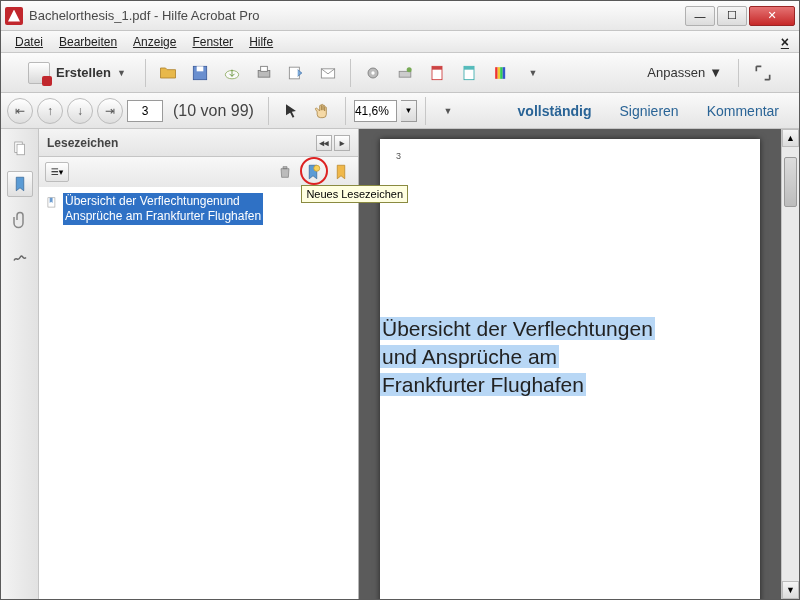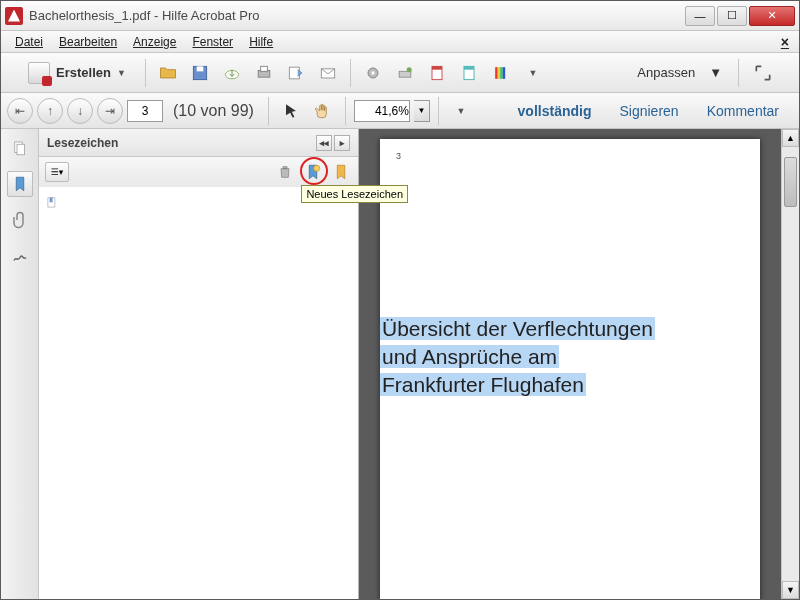--- a/index.html
+++ b/index.html
@@ -24,28 +24,28 @@
   .toolbar { height: 40px; background: linear-gradient(#fbfbfb,#e6e6e6); border-bottom:1px solid #c5c5c5; display:flex; align-items:center; padding: 0 22px; gap:4px;}
   .toolbar .create { display:flex; align-items:center; gap:6px; padding:4px 10px 4px 4px; border:1px solid transparent; border-radius:3px;}
   .toolbar .create .ico{width:22px;height:22px;background:linear-gradient(#fff,#d9d9d9);border:1px solid #b9b9b9;border-radius:2px;position:relative}
   .toolbar .create .ico::after{content:"";position:absolute;right:-3px;bottom:-3px;width:10px;height:10px;background:#c1272d;border-radius:2px}
   .toolbar .create b{font-size:13px;font-weight:bold;color:#333}
   .toolbar .create .drop{font-size:9px;color:#555}
   .sep{width:1px;height:28px;background:#c7c7c7;margin:0 4px}
   .tbtn{width:28px;height:28px;display:flex;align-items:center;justify-content:center;border:1px solid transparent;border-radius:3px;cursor:default}
   .tbtn svg{width:20px;height:20px}
   .toolbar .right{margin-left:auto;display:flex;align-items:center;gap:6px}
-  .anp{font-size:13px;color:#333;padding:0 6px;display:flex;align-items:center;gap:14px}
+  .anp{font-size:13px;color:#333;padding:0 6px;display:flex;align-items:center;gap:4px}
 
   
   .toolbar2{height:36px;background:linear-gradient(#fafafa,#e5e5e5);border-bottom:1px solid #c5c5c5;display:flex;align-items:center;padding:0 6px;gap:4px}
   .nav-circle{width:26px;height:26px;border:1px solid #bcbcbc;border-radius:50%;background:linear-gradient(#fff,#dedede);display:flex;align-items:center;justify-content:center;font-size:12px;color:#555}
   .pagefield{width:36px;height:22px;border:1px solid #9a9a9a;background:#fff;text-align:center;font-size:12px}
   .pagecount{font-size:16px;color:#444;padding:0 6px}
-  .zoomfield{width:56px;height:22px;border:1px solid #9a9a9a;background:#fff;text-align:center;font-size:12px;display:flex;align-items:center;justify-content:flex-end}
+  .zoomfield{width:43px;height:22px;border:1px solid #9a9a9a;background:#fff;text-align:center;font-size:12px;display:flex;align-items:center;justify-content:flex-start}
   .zoomdrop{width:16px;height:22px;border:1px solid #9a9a9a;border-left:none;background:linear-gradient(#f5f5f5,#dcdcdc);display:flex;align-items:center;justify-content:center;font-size:8px}
   .linkbtn{font-size:14px;color:#2a6496;padding:0 14px;cursor:default}
   .toolbar2 .right{margin-left:auto;display:flex;align-items:center}
 
   
   .main{flex:1;display:flex;overflow:hidden;background:#e0e0e0;position:relative}
   .sidetab{width:38px;background:linear-gradient(90deg,#f3f3f3,#e2e2e2);border-right:1px solid #c5c5c5;display:flex;flex-direction:column;align-items:center;padding-top:6px;gap:10px}
   .sidetab .sticon{width:26px;height:26px;display:flex;align-items:center;justify-content:center;border:1px solid transparent;border-radius:2px}
   .sidetab .sticon.active{background:linear-gradient(#fcfcfc,#e0e0e0);border-color:#bcbcbc}
 
@@ -284,20 +284,24 @@
           </div>
         <div class="redcircle"></div>
         <div class="tooltip">Neues Lesezeichen</div>
       </div>
       <div class="panel-body">
         <div class="bm-item">
           <svg class="bmicon" viewBox="0 0 24 24">
               <rect x="5" y="3" width="12" height="16" fill="#fff" stroke="#999"></rect>
               <path d="M8 3h5v9l-2.5-2L8 12z" fill="#6a9bd0"></path>
             </svg>
+          <div class="bmtext">
+            <span>Übersicht der Verflechtungenund</span><br>
+            <span>Ansprüche am Frankfurter Flughafen</span>
+          </div>
         </div>
       </div>
     </div>
 
     <div class="viewer">
       <div class="page">
         <div class="pnum">3</div>
         <div class="chapter">
           <span>Übersicht der Verflechtungen</span><br>
           <span>und Ansprüche am</span><br>

